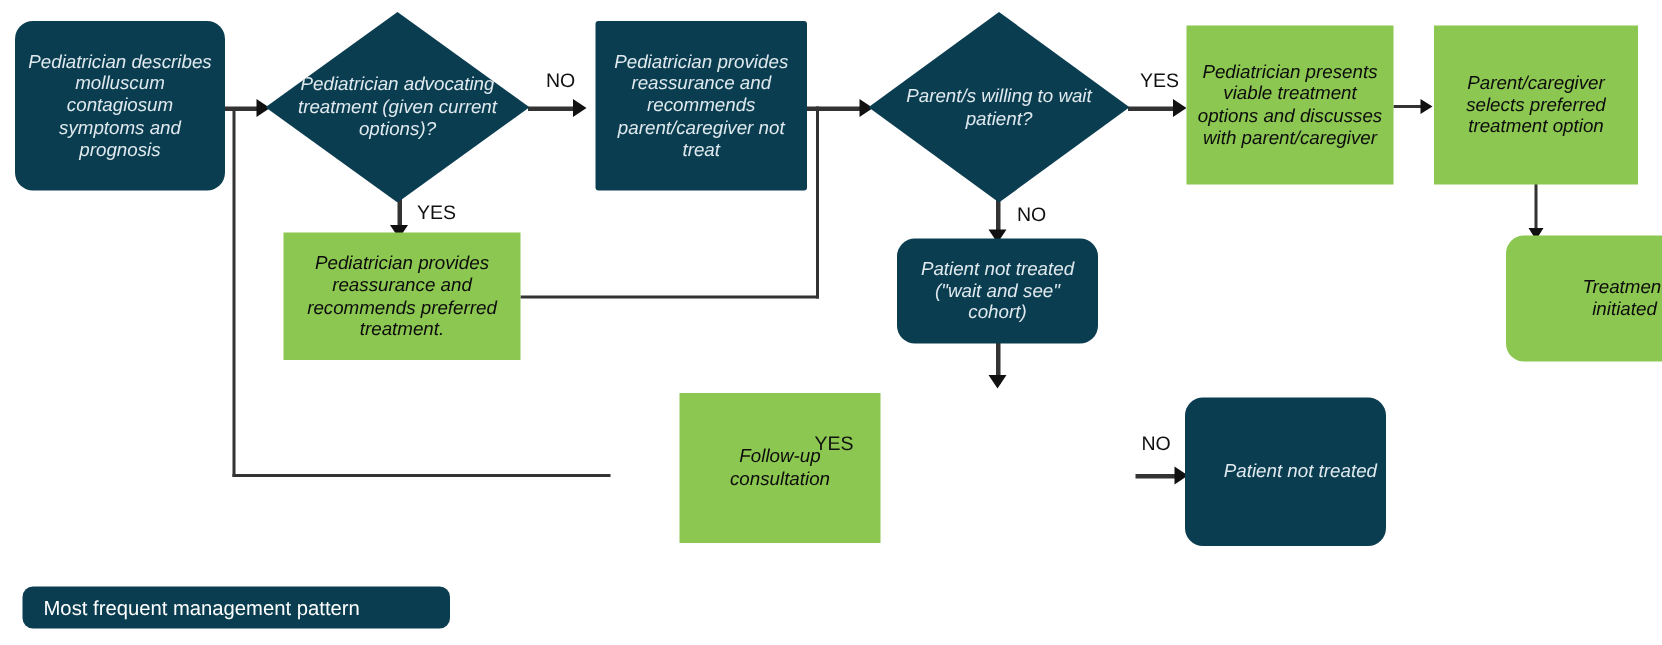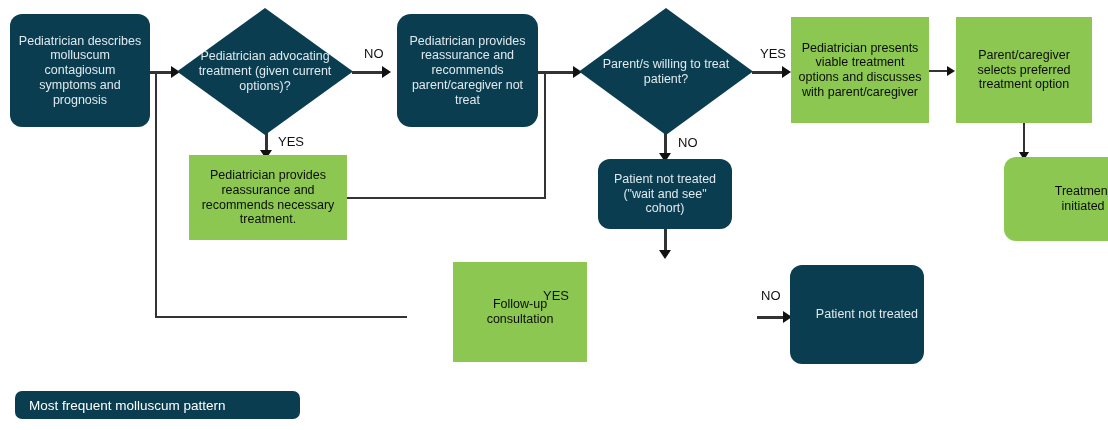--- a/index.html
+++ b/index.html
@@ -25,20 +25,21 @@
     justify-content: center;
     text-align: center;
     box-sizing: border-box;
     line-height: 1.18;
     z-index: 3;
   }
   .node .txt {
     display: block;
     white-space: pre-line;
     padding: 0 6px;
+    font-style: italic;
   }
   
   .box-dark {
     background: #0b3d50;
     color: #dfe9ee;
     border-radius: 12px;
     font-size: 12.5px;
   }
   
   .box-green {
@@ -171,30 +172,30 @@
   <div class="edge-label" style="left:761px; top:288px;">NO</div>
 
   <div class="node box-dark" style="left:10px; top:14px; width:140px; height:113px;">
     <span class="txt">Pediatrician describes molluscum contagiosum symptoms and prognosis</span>
   </div>
 
   <div class="node diamond" style="left:177px; top:8px; width:176px; height:127px;">
     <span class="txt">Pediatrician advocating treatment (given current options)?</span>
   </div>
 
-  <div class="node box-dark" style="left:397px; top:14px; width:141px; height:113px; border-radius:14px;">
+  <div class="node box-dark" style="left:397px; top:14px; width:141px; height:113px; border-radius:2px;">
     <span class="txt">Pediatrician provides reassurance and recommends parent/caregiver not treat</span>
   </div>
 
   <div class="node box-green" style="left:189px; top:155px; width:158px; height:85px;">
-    <span class="txt">Pediatrician provides reassurance and recommends necessary treatment.</span>
+    <span class="txt">Pediatrician provides reassurance and recommends preferred treatment.</span>
   </div>
 
   <div class="node diamond" style="left:579px; top:8px; width:174px; height:127px;">
-    <span class="txt">Parent/s willing to treat patient?</span>
+    <span class="txt">Parent/s willing to wait patient?</span>
   </div>
 
   <div class="node box-green" style="left:791px; top:17px; width:138px; height:106px;">
     <span class="txt">Pediatrician presents viable treatment options and discusses with parent/caregiver</span>
   </div>
 
   <div class="node box-green" style="left:956px; top:17px; width:136px; height:106px;">
     <span class="txt">Parent/caregiver selects preferred treatment option</span>
   </div>
 
@@ -209,16 +210,16 @@
 
   <div class="node box-green" style="left:405px; top:262px; width:134px; height:100px;margin-left:48px;">
     <span class="txt">Follow-up consultation</span>
   </div>
 
   <div class="node box-dark" style="left:790px; top:265px; width:134px; height:99px;justify-content:flex-end;">
     <span class="txt">Patient not treated</span>
   </div>
 
   <div class="legend" style="left:15px; top:391px; width:271px; height:28px;">
-    <span>Most frequent molluscum pattern</span>
+    <span>Most frequent management pattern</span>
   </div>
 
 </div>
 
 </body></html>

